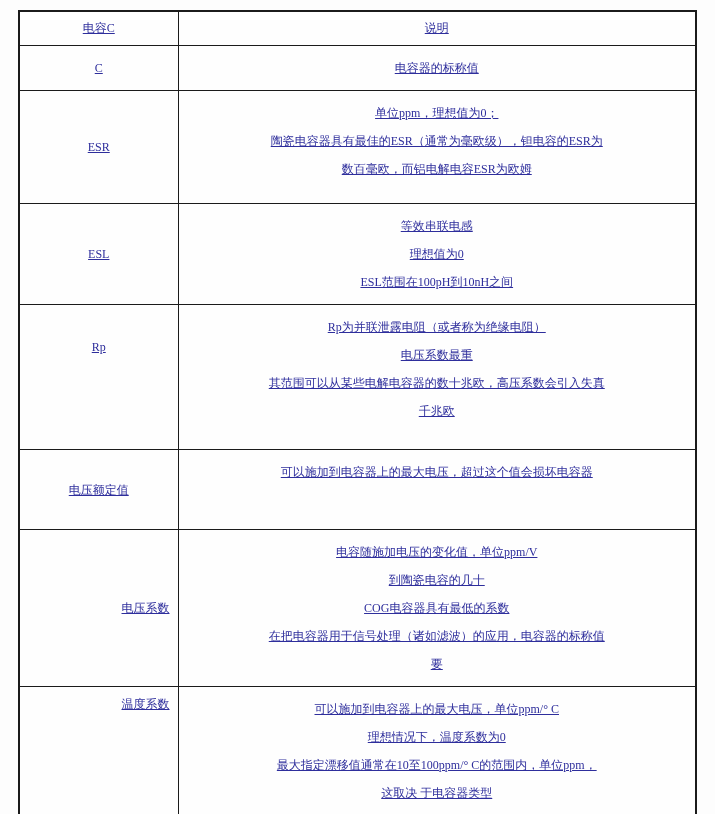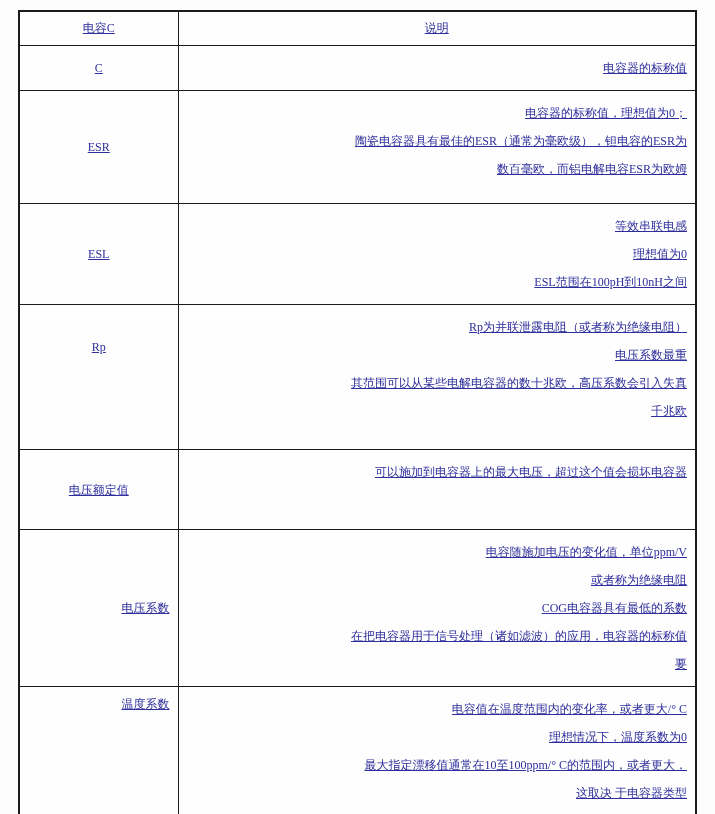--- a/index.html
+++ b/index.html
@@ -41,21 +41,21 @@
   .param-cell{
     text-align:center;
     vertical-align:middle;
     line-height:22px;
   }
   .param-cell.shift-up{padding-bottom:68px;}   
   .param-cell.align-left{text-align:right;padding-left:3px;}
   .param-cell.align-top{vertical-align:top;padding-top:6px;}
   .desc-cell{
     vertical-align:top;
-    text-align:right;
+    text-align:center;
     padding:2px 4px 0 8px;
   }
   .desc-cell .line{
     line-height:28px;
     white-space:nowrap;
   }
 </style>
 </head>
 <body>
 
@@ -73,21 +73,21 @@
   <tbody>
     <tr class="h-c">
       <td class="param-cell">C</td>
       <td class="desc-cell">
         <div class="line">电容器的标称值</div>
       </td>
     </tr>
     <tr class="h-esr">
       <td class="param-cell">ESR</td>
       <td class="desc-cell">
-        <div class="line">电容器的标称值，理想值为0；</div>
+        <div class="line">单位ppm，理想值为0；</div>
         <div class="line">陶瓷电容器具有最佳的ESR（通常为毫欧级），钽电容的ESR为</div>
         <div class="line">数百毫欧，而铝电解电容ESR为欧姆</div>
       </td>
     </tr>
     <tr class="h-esl">
       <td class="param-cell">ESL</td>
       <td class="desc-cell">
         <div class="line">等效串联电感</div>
         <div class="line">理想值为0</div>
         <div class="line">ESL范围在100pH到10nH之间</div>
@@ -105,29 +105,29 @@
     <tr class="h-vr">
       <td class="param-cell">电压额定值</td>
       <td class="desc-cell">
         <div class="line">可以施加到电容器上的最大电压，超过这个值会损坏电容器</div>
       </td>
     </tr>
     <tr class="h-vc">
       <td class="param-cell align-left">电压系数</td>
       <td class="desc-cell">
         <div class="line">电容随施加电压的变化值，单位ppm/V</div>
-        <div class="line">或者称为绝缘电阻</div>
+        <div class="line">到陶瓷电容的几十</div>
         <div class="line">COG电容器具有最低的系数</div>
         <div class="line">在把电容器用于信号处理（诸如滤波）的应用，电容器的标称值</div>
         <div class="line">要</div>
       </td>
     </tr>
     <tr class="h-tc">
       <td class="param-cell align-left align-top">温度系数</td>
       <td class="desc-cell">
-        <div class="line">电容值在温度范围内的变化率，或者更大/° C</div>
+        <div class="line">可以施加到电容器上的最大电压，单位ppm/° C</div>
         <div class="line">理想情况下，温度系数为0</div>
-        <div class="line">最大指定漂移值通常在10至100ppm/° C的范围内，或者更大，</div>
+        <div class="line">最大指定漂移值通常在10至100ppm/° C的范围内，单位ppm，</div>
         <div class="line">这取决 于电容器类型</div>
       </td>
     </tr>
   </tbody>
 </table>
 
 </body></html>

